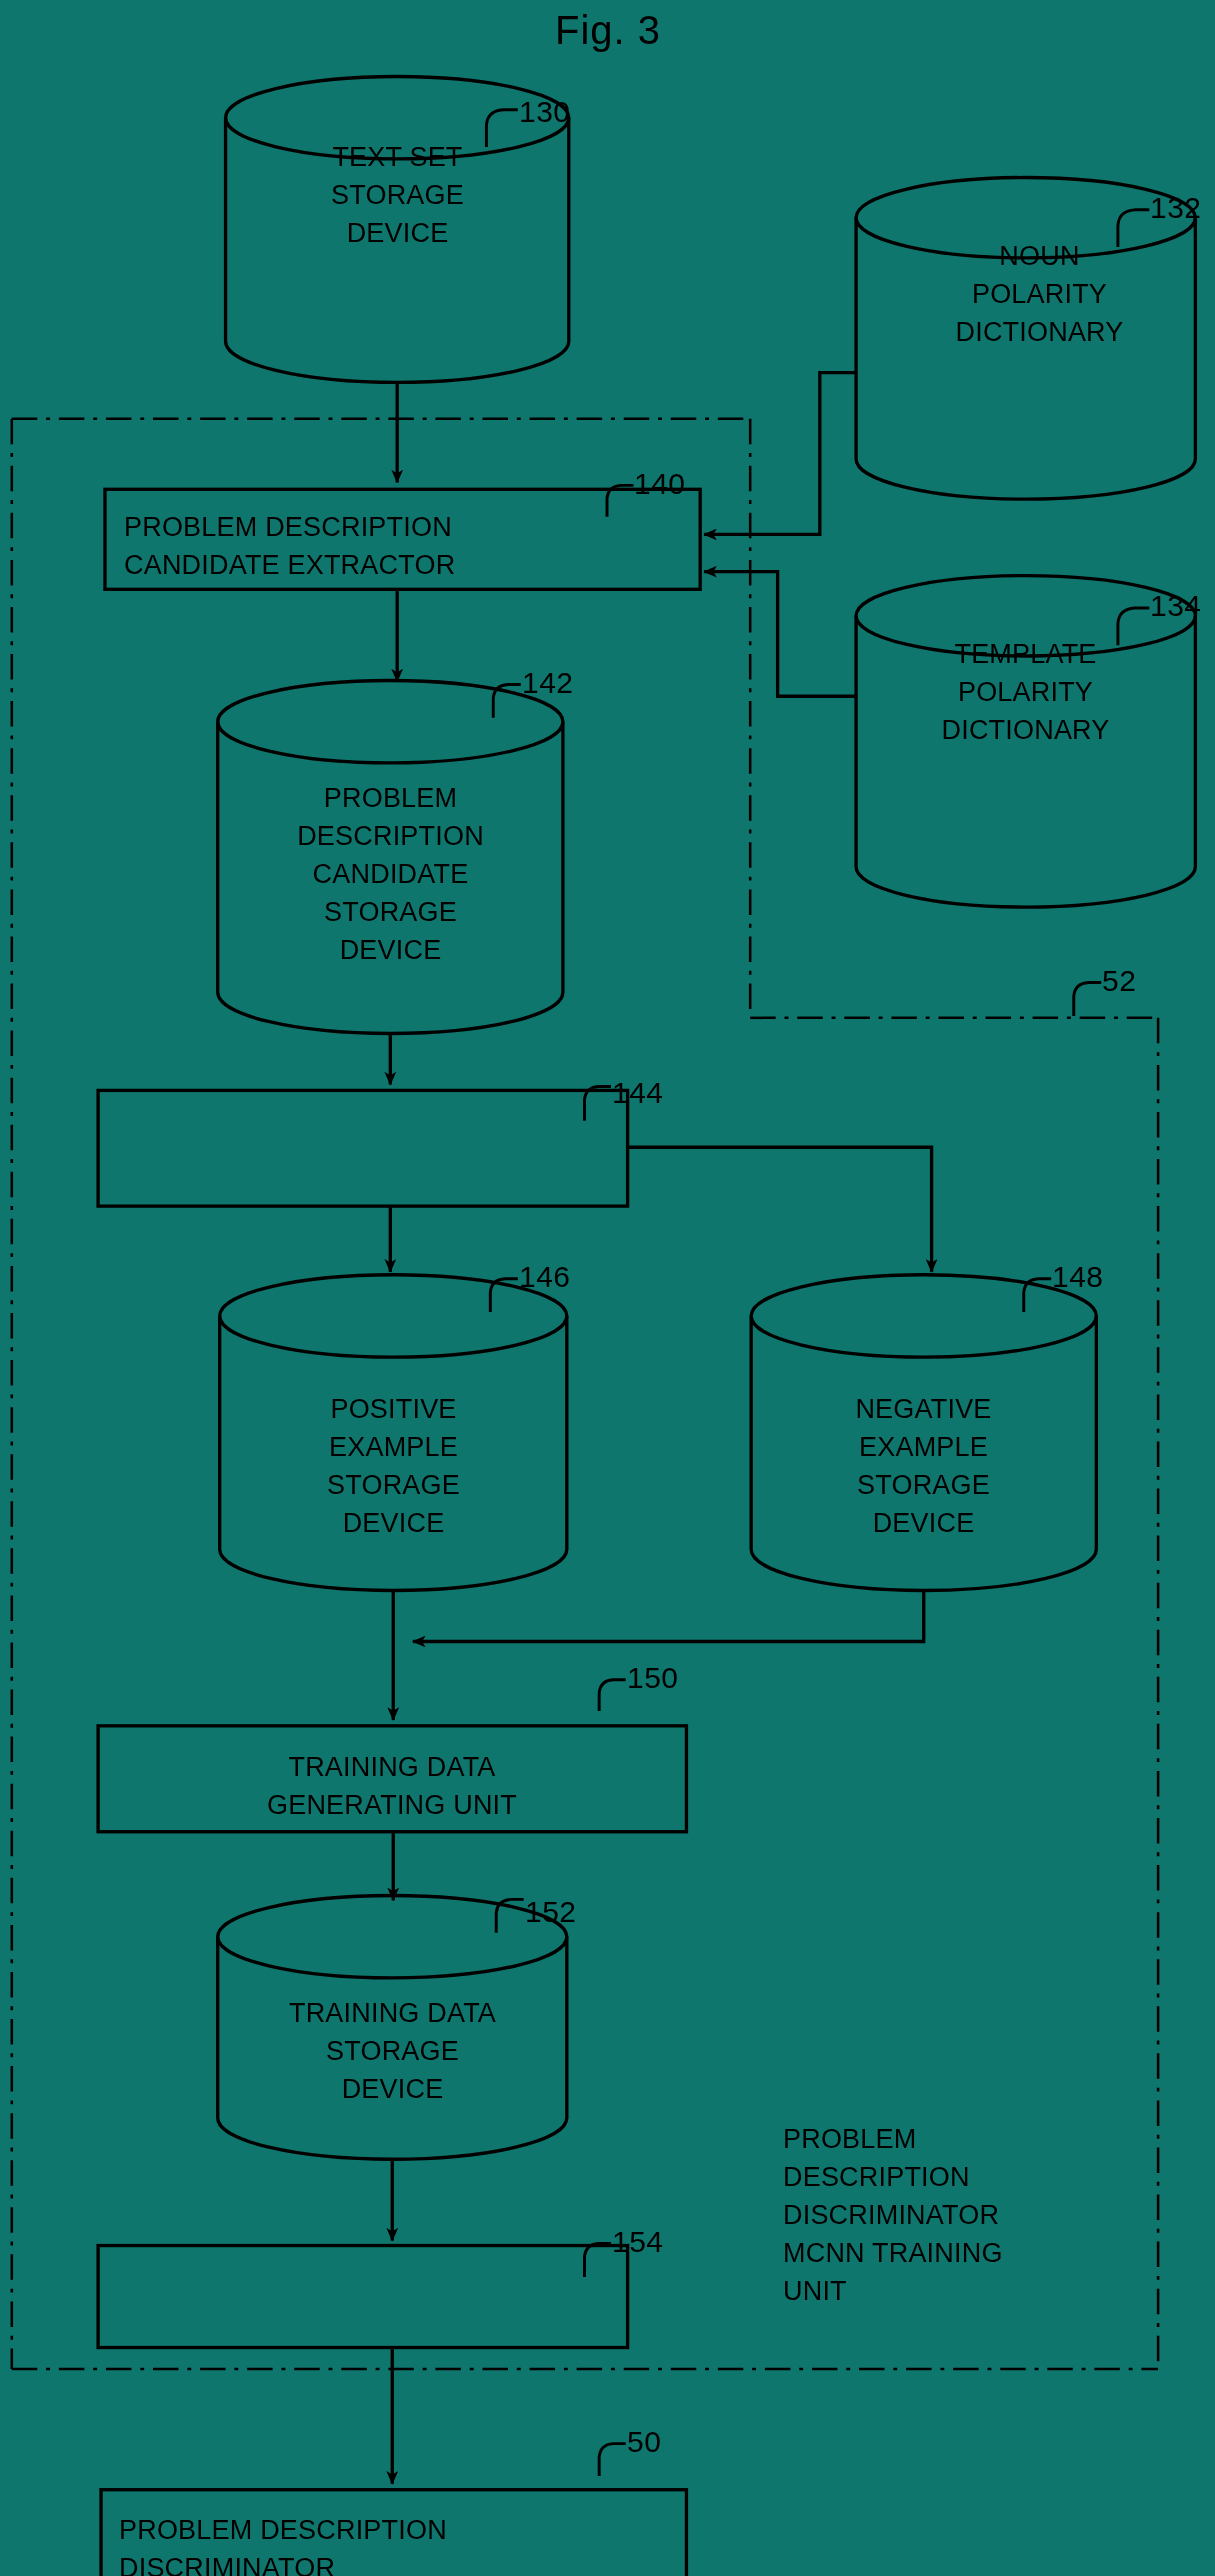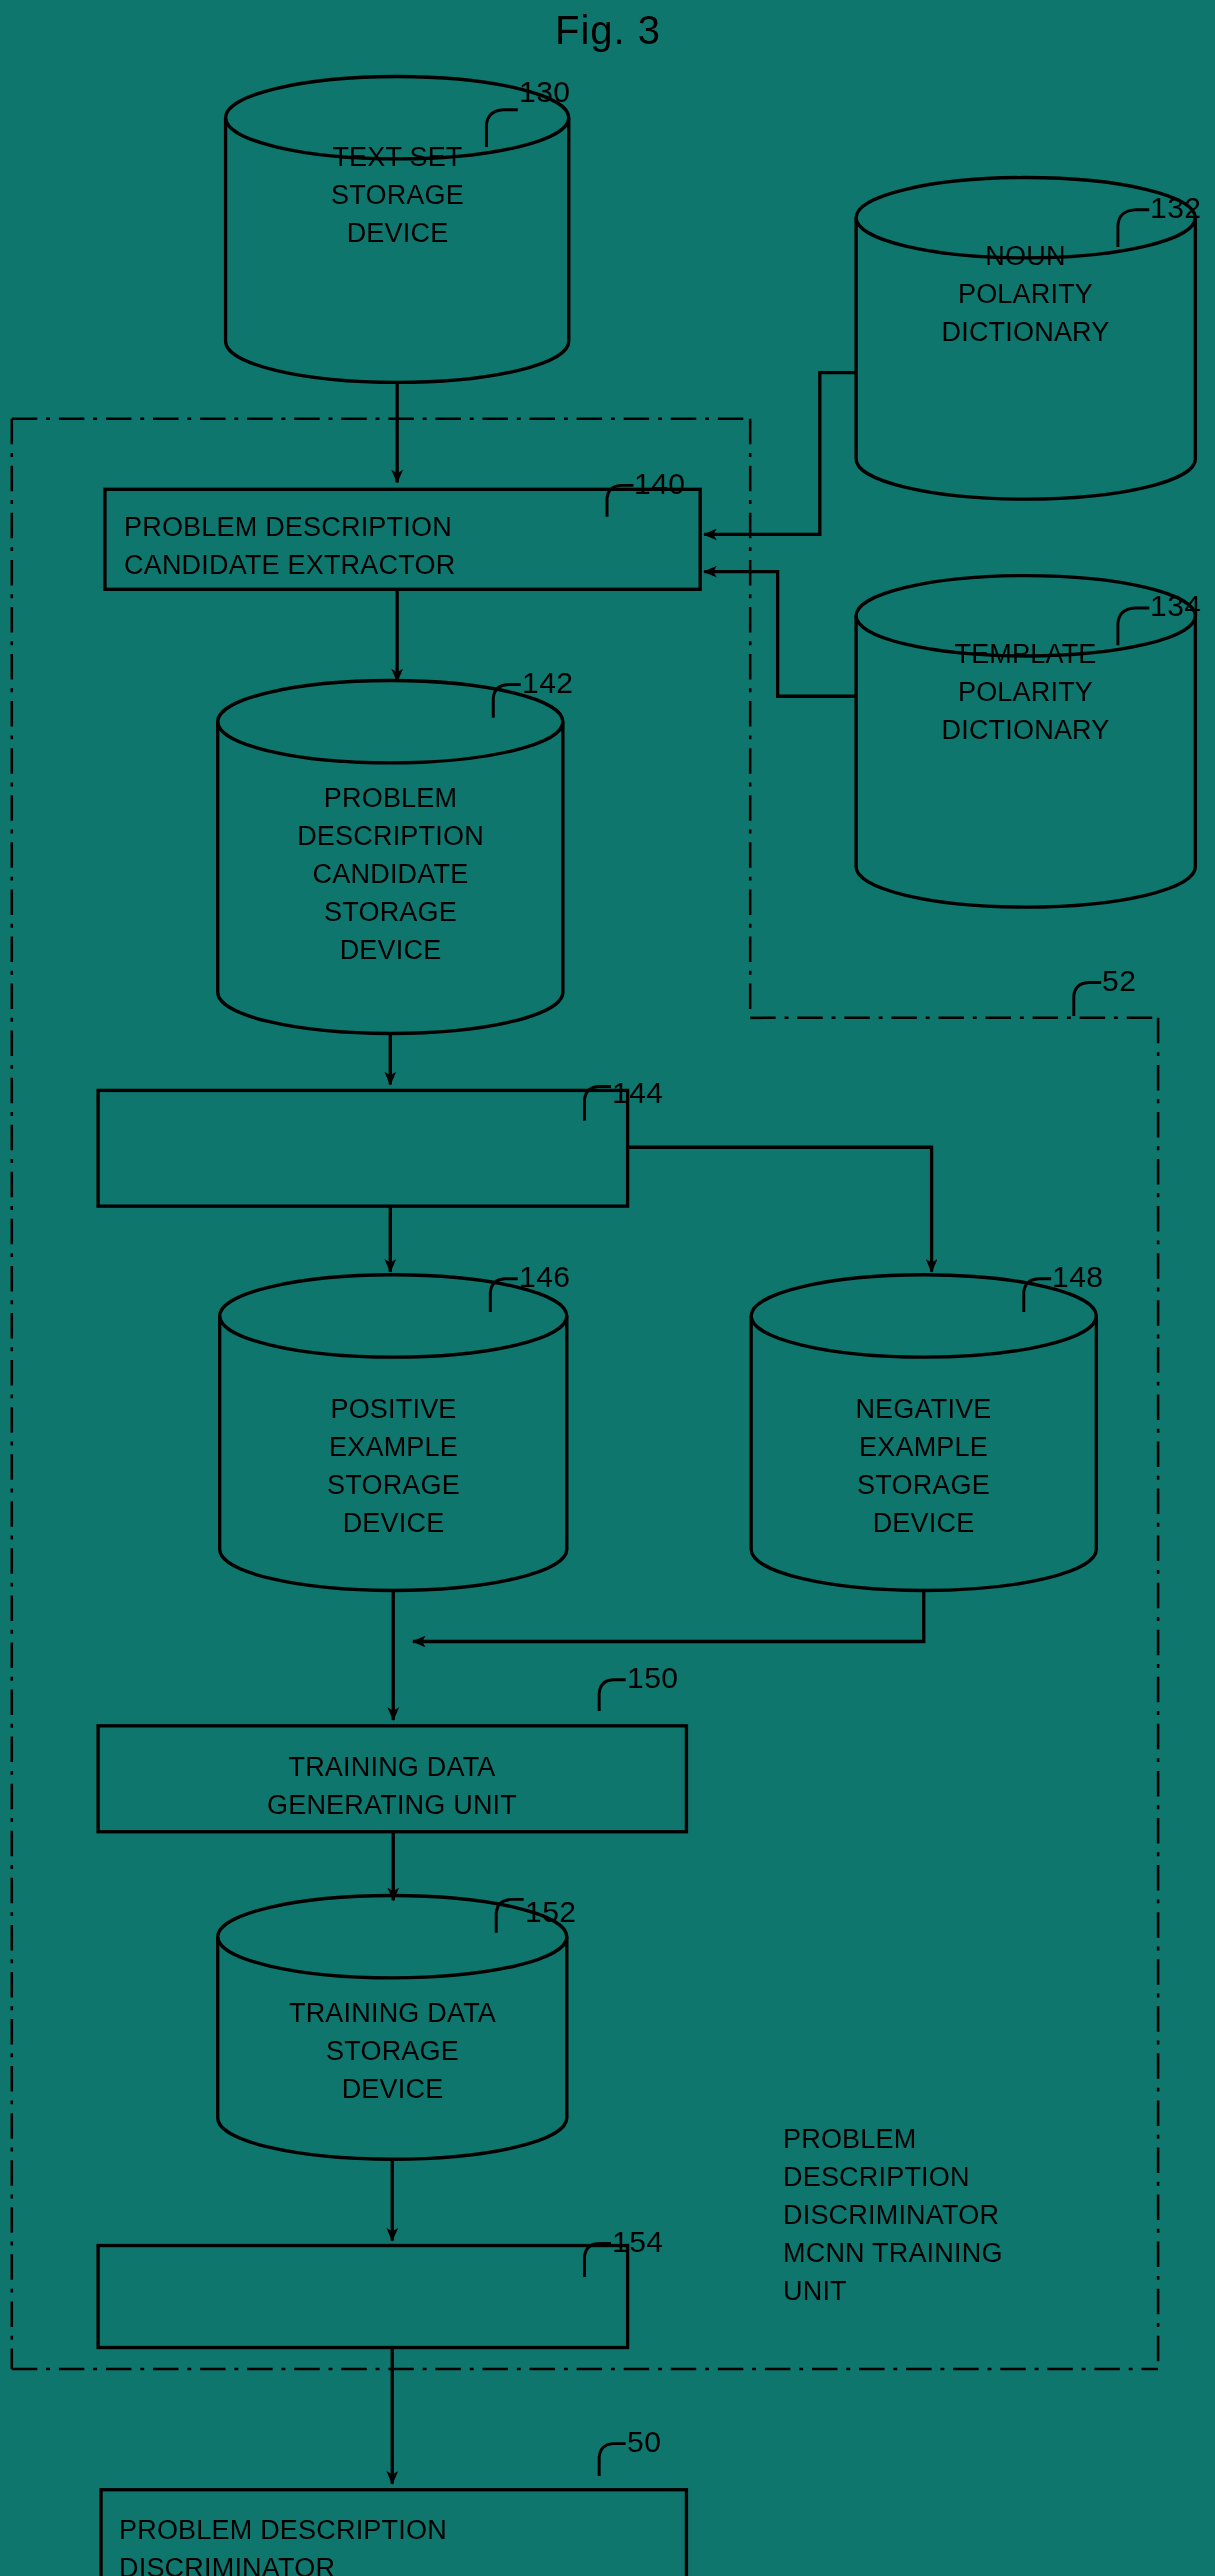--- a/index.html
+++ b/index.html
@@ -158,23 +158,23 @@
       <path d="M611,2525 L611,2506 Q612,2493 625,2492 L638,2492" stroke-width="3"></path>
 
       <path d="M1095,1036 L1095,1016 Q1096,1003 1110,1002 L1123,1002" stroke-width="3"></path>
 
     </g>
   </svg>
 
   <div class="node-label" style="left:226px; top:138px; width:343px;">TEXT SET
 STORAGE
 DEVICE</div>
-  <div class="ref-num" style="left:519px; top:75px;">130</div>
-
-  <div class="node-label" style="left:856px; top:237px; width:339px;">NOUN
+  <div class="ref-num" style="left:519px; top:95px;">130</div>
+
+  <div class="node-label" style="left:856px; top:237px; width:339px;padding-left:14px;">NOUN
 POLARITY
 DICTIONARY</div>
   <div class="ref-num" style="left:1150px; top:191px;">132</div>
 
   <div class="node-label" style="left:856px; top:635px; width:339px;">TEMPLATE
 POLARITY
 DICTIONARY</div>
   <div class="ref-num" style="left:1150px; top:589px;">134</div>
 
   <div class="node-label left" style="left:124px; top:508px; width:569px;">PROBLEM DESCRIPTION

